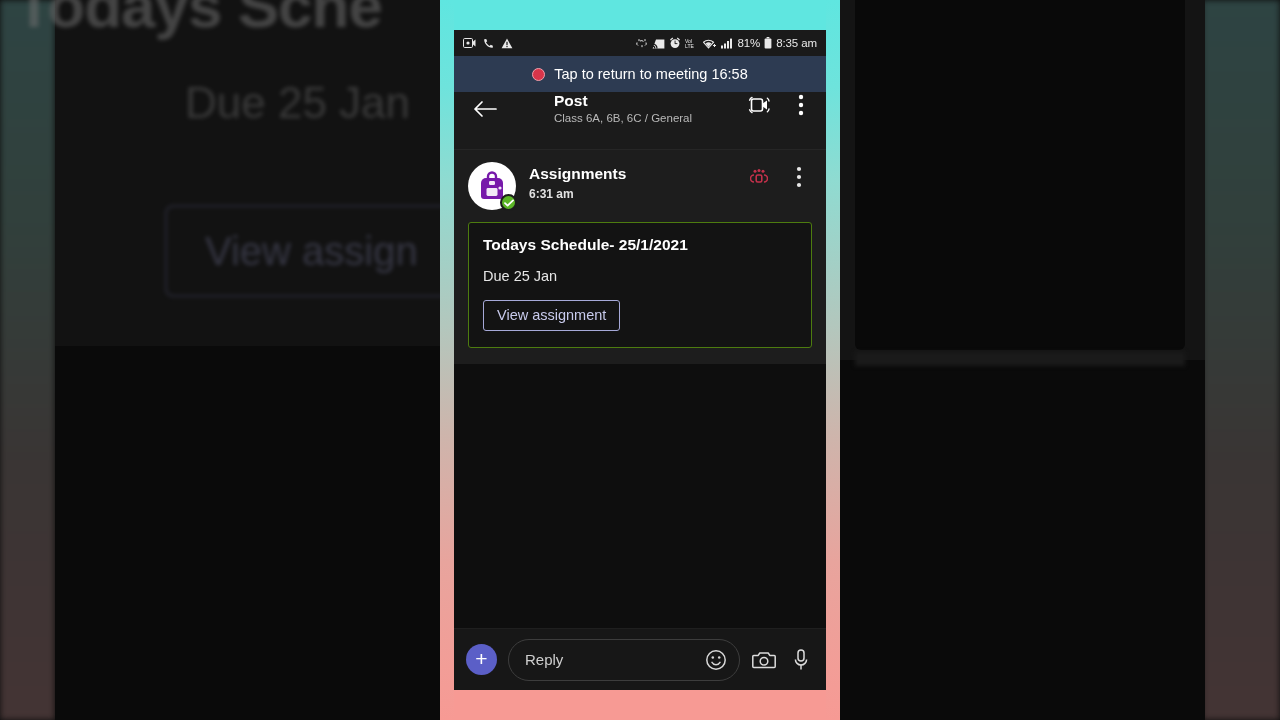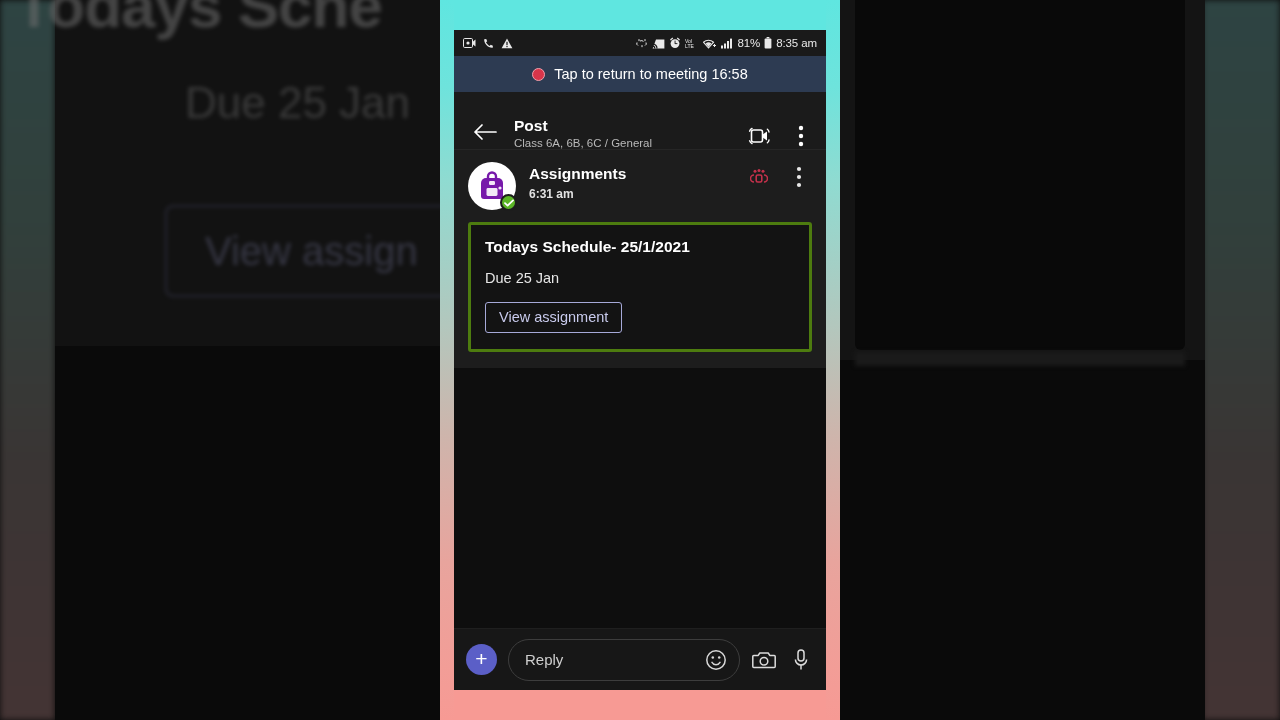--- a/index.html
+++ b/index.html
@@ -122,22 +122,23 @@
     color:#fff; font-size:14.5px;
   }
   .rec-dot {
     width:13px; height:13px; border-radius:50%;
     background:#D8354A; border:1px solid #f0a0ac;
   }
 
   
   .toolbar {
     height:58px; flex:none; background:#1b1b1b;
-    display:flex; align-items:flex-end; padding:0 12px 0 14px;
+    display:flex; align-items:flex-start; padding:0 12px 0 14px;
     border-bottom:1px solid #262626;
+    gap:40px;
   }
   .tb-back { width:34px; height:34px; display:flex; align-items:center; justify-content:center; }
   .tb-titles { margin-left:12px; display:flex; flex-direction:column; gap:2px; }
   .tb-title { font-size:15.5px; font-weight:bold; color:#fff; }
   .tb-sub { font-size:11.5px; color:#b9b9b9; }
   .tb-actions { margin-left:auto; display:flex; align-items:center; gap:16px; }
   .tb-ic { width:26px; height:26px; display:flex; align-items:center; justify-content:center; }
 
   
   .post {
@@ -156,21 +157,21 @@
     display:flex; align-items:center; justify-content:center;
   }
   .post-meta { margin-left:13px; display:flex; flex-direction:column; gap:4px; padding-top:3px; }
   .post-name { font-size:15.5px; font-weight:bold; color:#fff; }
   .post-time { font-size:12px; font-weight:bold; color:#e2e2e2; }
   .post-acts { margin-left:auto; display:flex; align-items:flex-start; gap:14px; padding-top:2px; }
 
   
   .card {
     margin-top:12px;
-    background:#131313; border:3px solid #4d7c0f; border-radius:3px;
+    background:#131313; border:1px solid #4d7c0f; border-radius:3px;
     padding:13px 14px 16px 14px;
   }
   .card-title { font-size:15.5px; font-weight:bold; color:#fff; }
   .card-sub { margin-top:14px; font-size:14.5px; color:#e6e6e6; }
   .card-btn {
     margin-top:16px; display:inline-block;
     border:1px solid #A6A9D8; border-radius:3px;
     padding:6px 13px 7px 13px;
     font-size:14.5px; color:#C8CAEC; background:transparent;
   }

